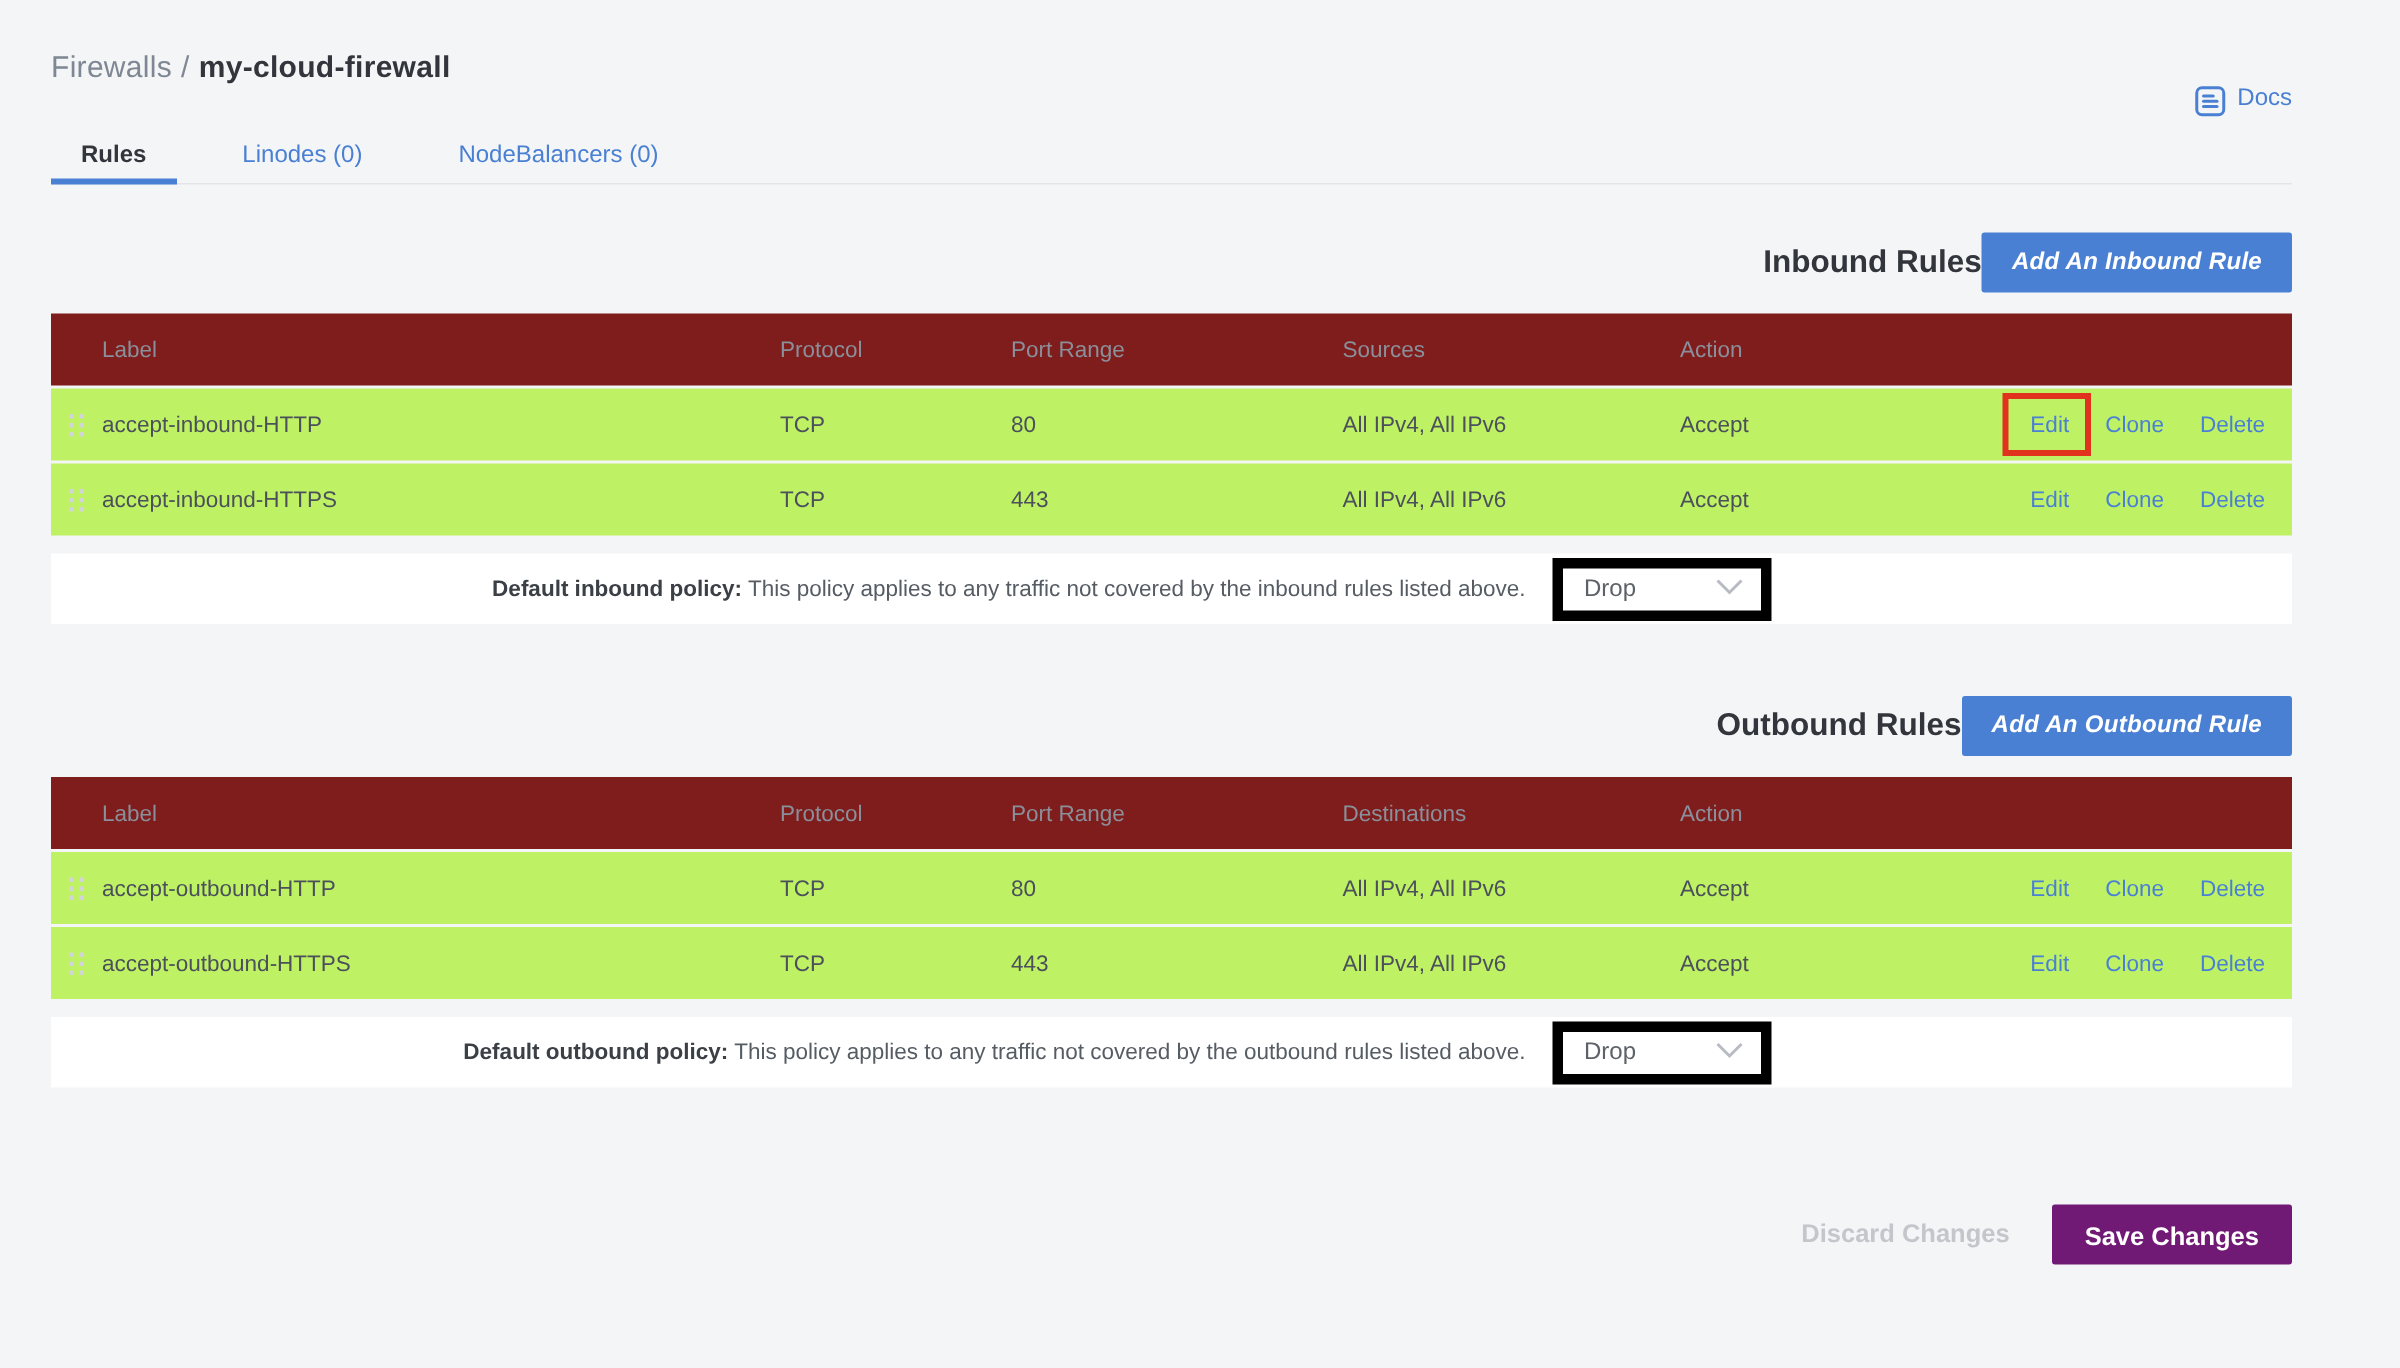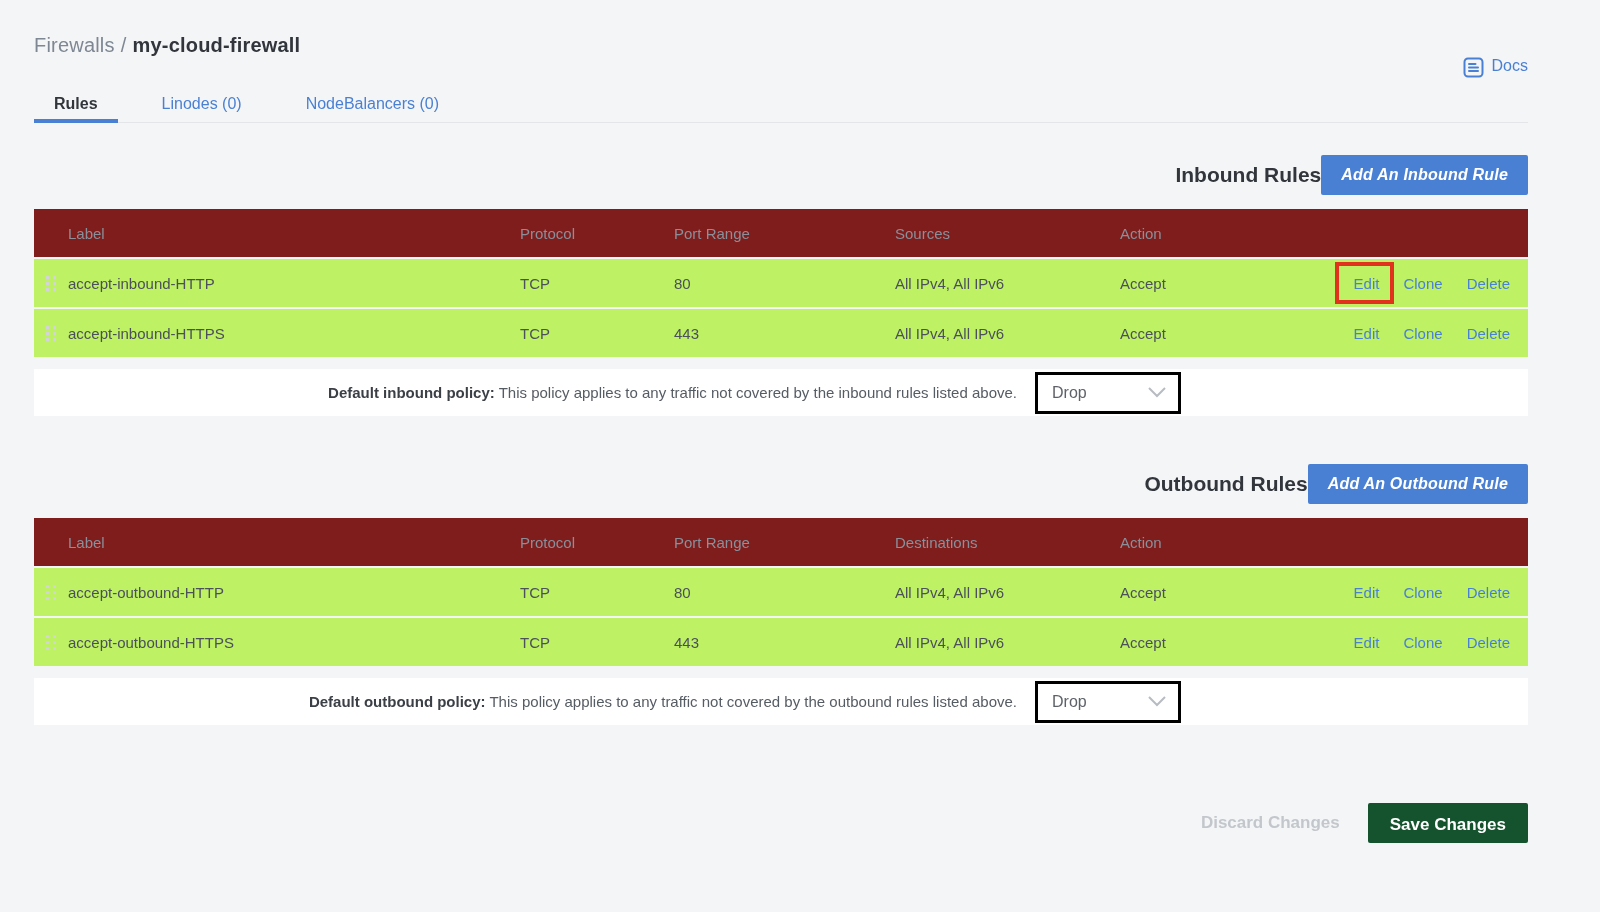--- a/index.html
+++ b/index.html
@@ -66,35 +66,35 @@
 
   
   .policy-row {
     margin-top: 12px; background: #ffffff; height: 47px;
     display: flex; align-items: center; font-size: 15px;
   }
   .policy-text { width: 983px; text-align: right; color: #565c64; }
   .policy-text b { color: #3b3f46; font-weight: 700; }
   .policy-select {
     margin-left: 18px; width: 146px; height: 42px; background: #fff;
-    border: 3px solid #000000; display: flex; align-items: center;
+    border: 7px solid #000000; display: flex; align-items: center;
     justify-content: space-between; padding: 0 12px 0 14px; cursor: pointer;
     font-size: 16px; color: #5e6268;
   }
 
   
   .footer-actions {
     margin-top: 78px; display: flex; justify-content: flex-end; align-items: center; gap: 28px;
   }
   .btn-discard {
     background: transparent; border: none; font-family: inherit;
     color: #c3c7cc; font-size: 17px; font-weight: 700; cursor: default; padding: 0;
   }
   .btn-save {
-    background: #14532d; border: none; font-family: inherit;
+    background: #701a75; border: none; font-family: inherit;
     color: #ffffff; font-size: 17px; font-weight: 700;
     height: 40px; padding: 12px 22px; border-radius: 2px; cursor: default;
   }
 </style>
 </head>
 <body>
 
 <div class="page">
 
   <div class="top-row">

